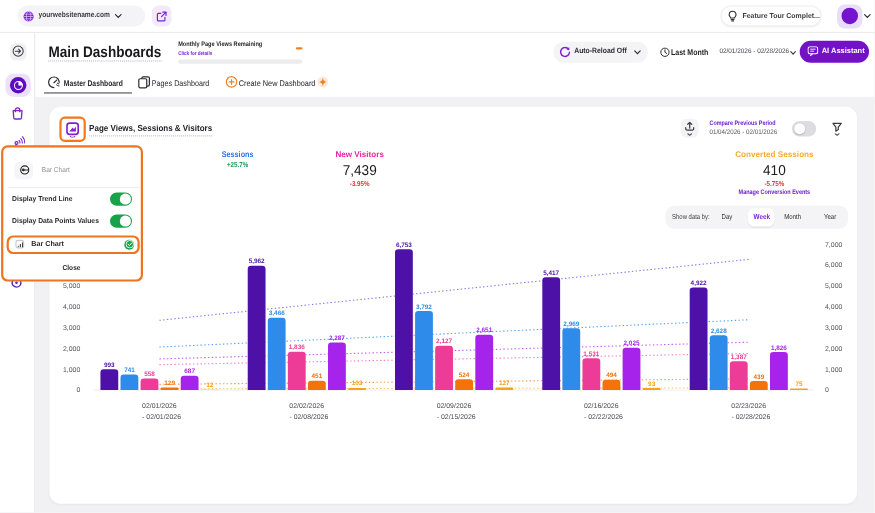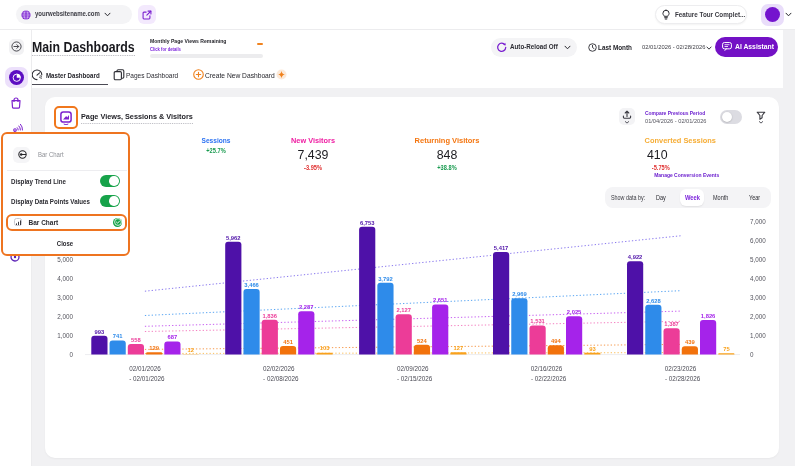--- a/index.html
+++ b/index.html
@@ -1,18 +1,18 @@
 <!DOCTYPE html>
 <html><head><meta charset="utf-8"><style>
 * { margin:0; padding:0; box-sizing:border-box; }
 html,body { width:795px; height:466px; overflow:hidden; font-family:"Liberation Sans", sans-serif; background:#f1f1f3; }
 .abs { position:absolute; white-space:nowrap; }
 #page { position:relative; width:795px; height:466px; }
 #topbar { position:absolute; left:0; top:0; width:795px; height:30px; background:#fff; border-bottom:1px solid #ececee; z-index:5; }
-#header2 { position:absolute; left:20px; top:30px; width:763px; height:58px; background:#fff; z-index:4; }
+#header2 { position:absolute; left:32px; top:30px; width:763px; height:58px; background:#fff; z-index:4; }
 #sidebar { position:absolute; left:0; top:30px; width:32px; height:436px; background:#fff; border-right:1px solid #ececee; z-index:4; }
 #card { position:absolute; left:45px; top:97px; width:734px; height:361px; background:#fff; border-radius:10px; box-shadow:0 1px 2px rgba(0,0,0,0.04); z-index:1; }
 </style></head><body>
 <div id="page">
 <div id="topbar">
 <div class="abs" style="left:16px;top:5px;width:116px;height:19px;background:#f4f4f6;border-radius:11px;"></div>
 <svg class="abs" style="left:21px;top:9.5px;" width="10" height="10" viewBox="0 0 10 10">
         <circle cx="5" cy="5" r="4.6" fill="#7a1fd0"></circle>
         <g stroke="#efe3fd" stroke-width="0.55" fill="none">
           <ellipse cx="5" cy="5" rx="2" ry="4.4"></ellipse>
@@ -168,31 +168,26 @@
           <g stroke="#3a3a41" stroke-width="1.1" fill="none" stroke-linecap="round" stroke-linejoin="round">
             <path d="M1.2 1.2h7.6L6.1 4.5v2.3L3.9 8.3V4.5z"></path>
             <path d="M3.3 10.6L5 12.1l1.7-1.5" stroke-width="1" stroke="#55555e"></path>
           </g>
         </svg>
       </div>
 <div class="abs" style="left:111px;top:39px;width:120px;text-align:center;">
 <div style="font-size:7.5px;font-weight:700;color:#2b72f2;transform:scaleX(0.88);transform-origin:center top;">Sessions</div>
 <div style="font-size:6.5px;font-weight:700;color:#179a4e;margin-top:1.5px;transform:scaleX(0.87);transform-origin:center top;">+25.7%</div>
 </div>
-<div class="abs" style="left:208px;top:39px;width:120px;text-align:center;">
+<div class="abs" style="left:222px;top:39px;width:120px;text-align:center;">
 <div style="font-size:7.5px;font-weight:700;color:#ef1da2;transform:scaleX(0.98);transform-origin:center top;">New Visitors</div>
 <div style="font-size:13px;color:#1b1b20;margin-top:2px;transform:scaleX(0.95);transform-origin:center top;">7,439</div>
 <div style="font-size:6.5px;font-weight:700;color:#e03131;margin-top:1.5px;transform:scaleX(0.87);transform-origin:center top;">-3.95%</div>
 </div>
-<div class="abs" style="left:342px;top:39px;width:120px;text-align:center;">
-<div style="font-size:7.5px;font-weight:700;color:#f4750f;transform:scaleX(1.0);transform-origin:center top;">Returning Visitors</div>
-<div style="font-size:13px;color:#1b1b20;margin-top:2px;transform:scaleX(0.95);transform-origin:center top;">848</div>
-<div style="font-size:6.5px;font-weight:700;color:#179a4e;margin-top:1.5px;transform:scaleX(0.87);transform-origin:center top;">+38.8%</div>
-</div>
-<div class="abs" style="left:599px;top:39px;width:120px;">
+<div class="abs" style="left:599px;top:39px;width:120px;text-align:center;">
 <div style="font-size:7.5px;font-weight:700;color:#f6ac33;transform:scaleX(0.99);transform-origin:center top;">Converted Sessions</div>
 <div style="font-size:13px;color:#1b1b20;margin-top:2px;transform:scaleX(0.95);transform-origin:center top;">410</div>
 <div style="font-size:6.5px;font-weight:700;color:#e03131;margin-top:1.5px;transform:scaleX(0.87);transform-origin:center top;">-5.75%</div>
 <div style="font-size:6px;font-weight:700;color:#6d21cf;margin-top:1px;transform:scaleX(0.83);transform-origin:center top;">Manage Conversion Events</div>
 </div>
 <div class="abs" style="left:560px;top:90px;width:165.5px;height:20.5px;background:#f4f4f6;border-radius:8px;"></div>
 <span class="abs" style="left:566px;top:97px;font-size:6.5px;color:#3a3a41;transform:scaleX(0.83);transform-origin:left top;">Show data by:</span>
 <span class="abs" style="left:611px;top:97px;font-size:6.5px;color:#2c2c33;transform:scaleX(0.85);transform-origin:left top;">Day</span>
 <div class="abs" style="left:635.3px;top:92.1px;width:24px;height:16.6px;background:#fff;border-radius:6px;box-shadow:0 1px 1.5px rgba(0,0,0,0.08);"></div>
 <span class="abs" style="left:640.3px;top:97px;font-size:6.5px;font-weight:700;color:#7c24dc;transform:scaleX(0.89);transform-origin:left top;">Week</span>

